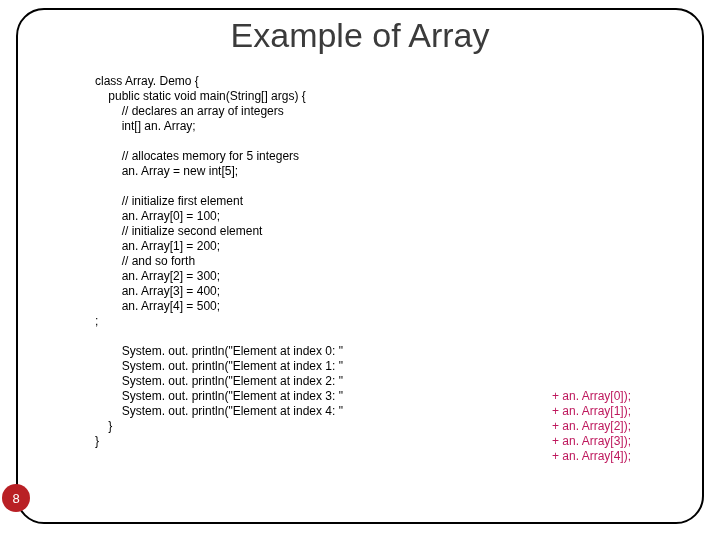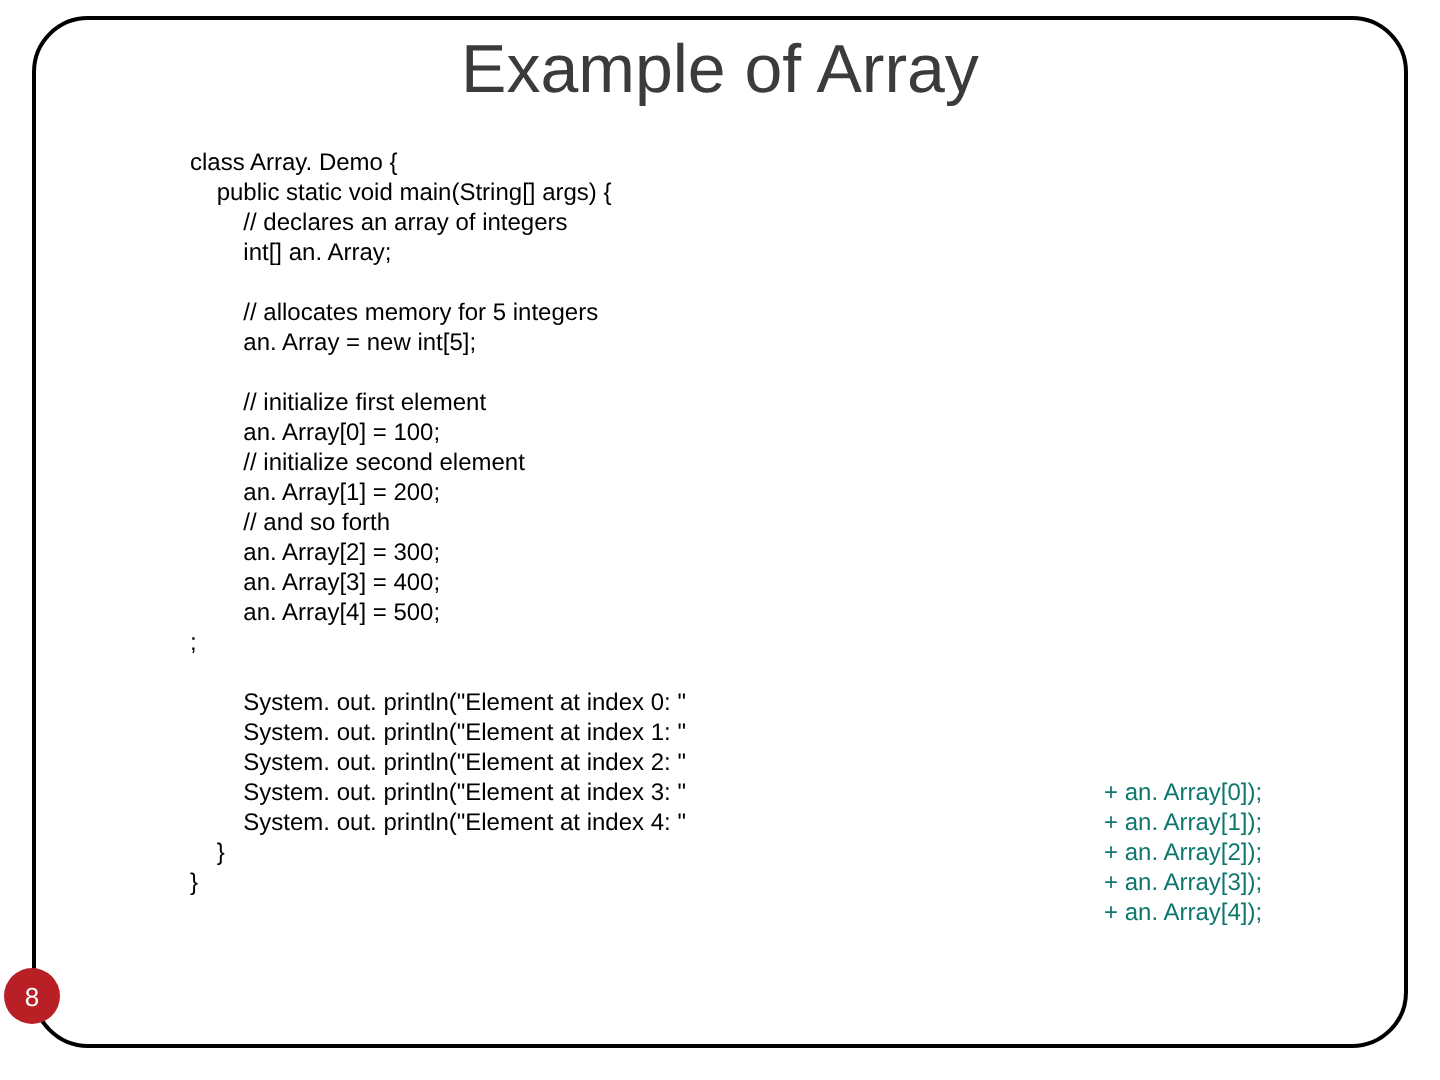--- a/index.html
+++ b/index.html
@@ -47,21 +47,21 @@
     color: #000;
     white-space: pre;
   }
   .coderight {
     position: absolute;
     left: 552px;
     top: 389px;
     font-family: Arial, Helvetica, sans-serif;
     font-size: 12px;
     line-height: 15px;
-    color: #0f766e;
+    color: #be185d;
     white-space: pre;
   }
   .pagecircle {
     position: absolute;
     left: 2px;
     bottom: 28px;
     width: 28px;
     height: 28px;
     border-radius: 50%;
     background: #b92025;

